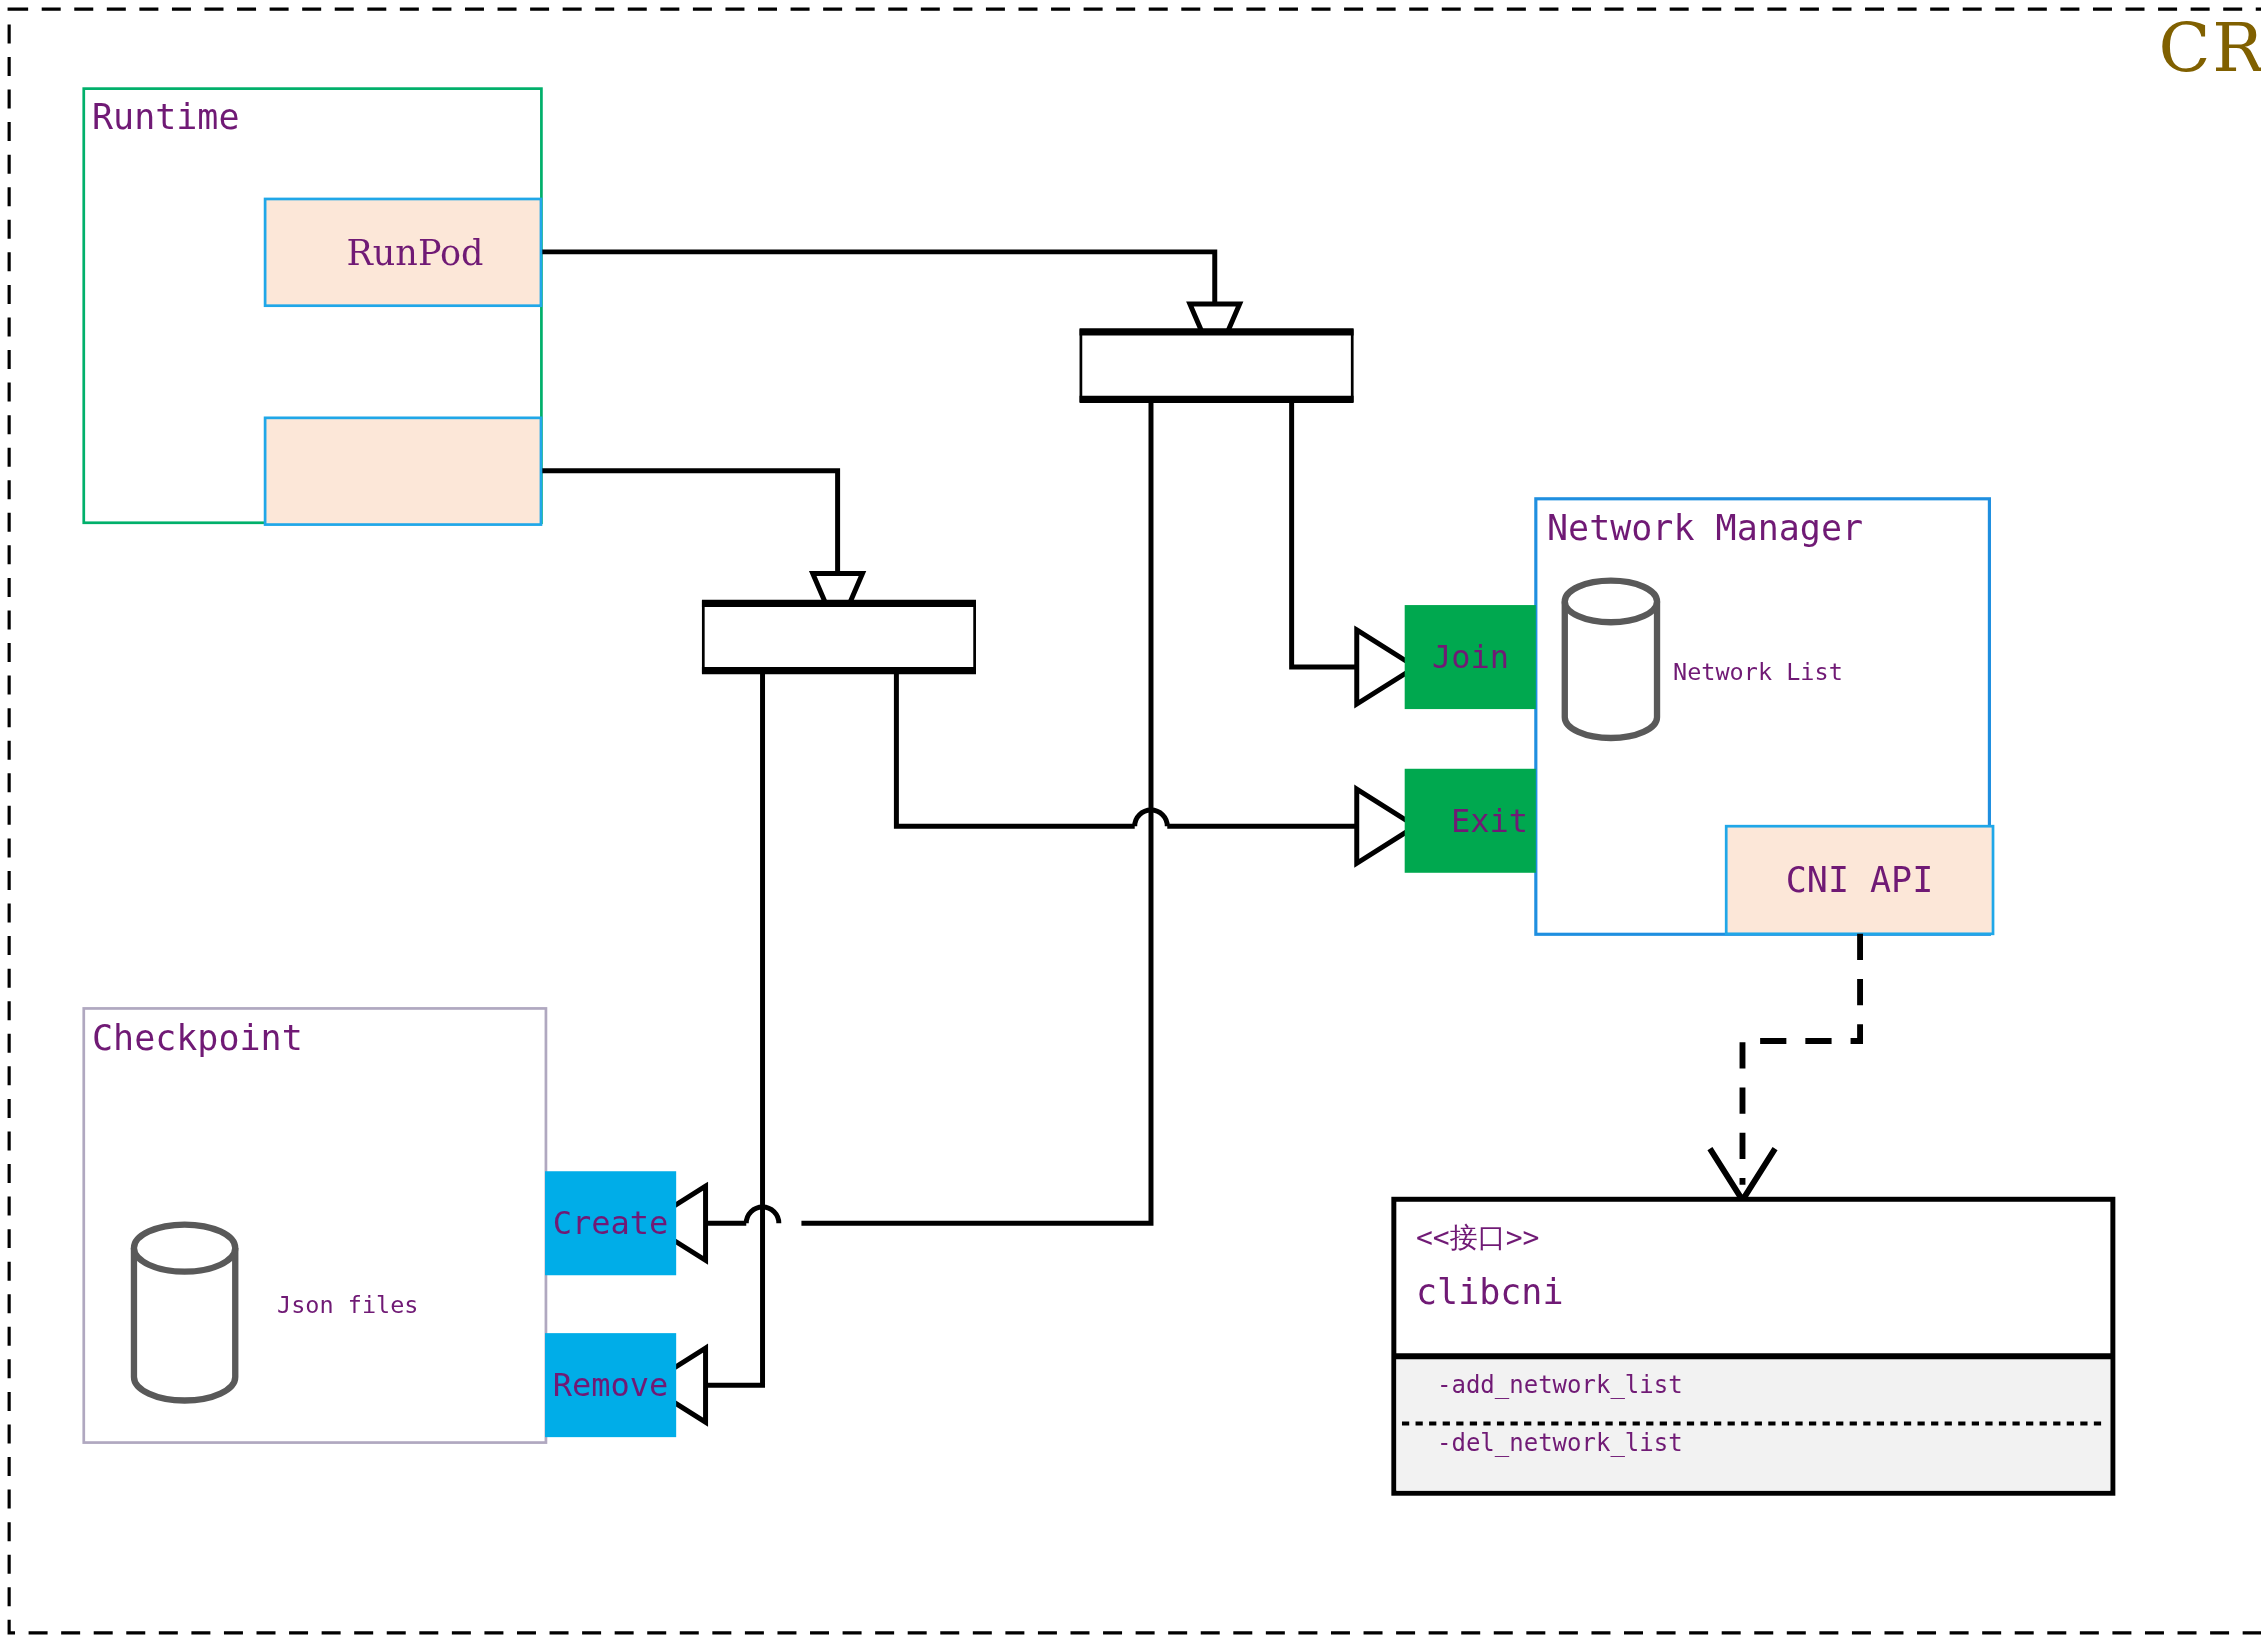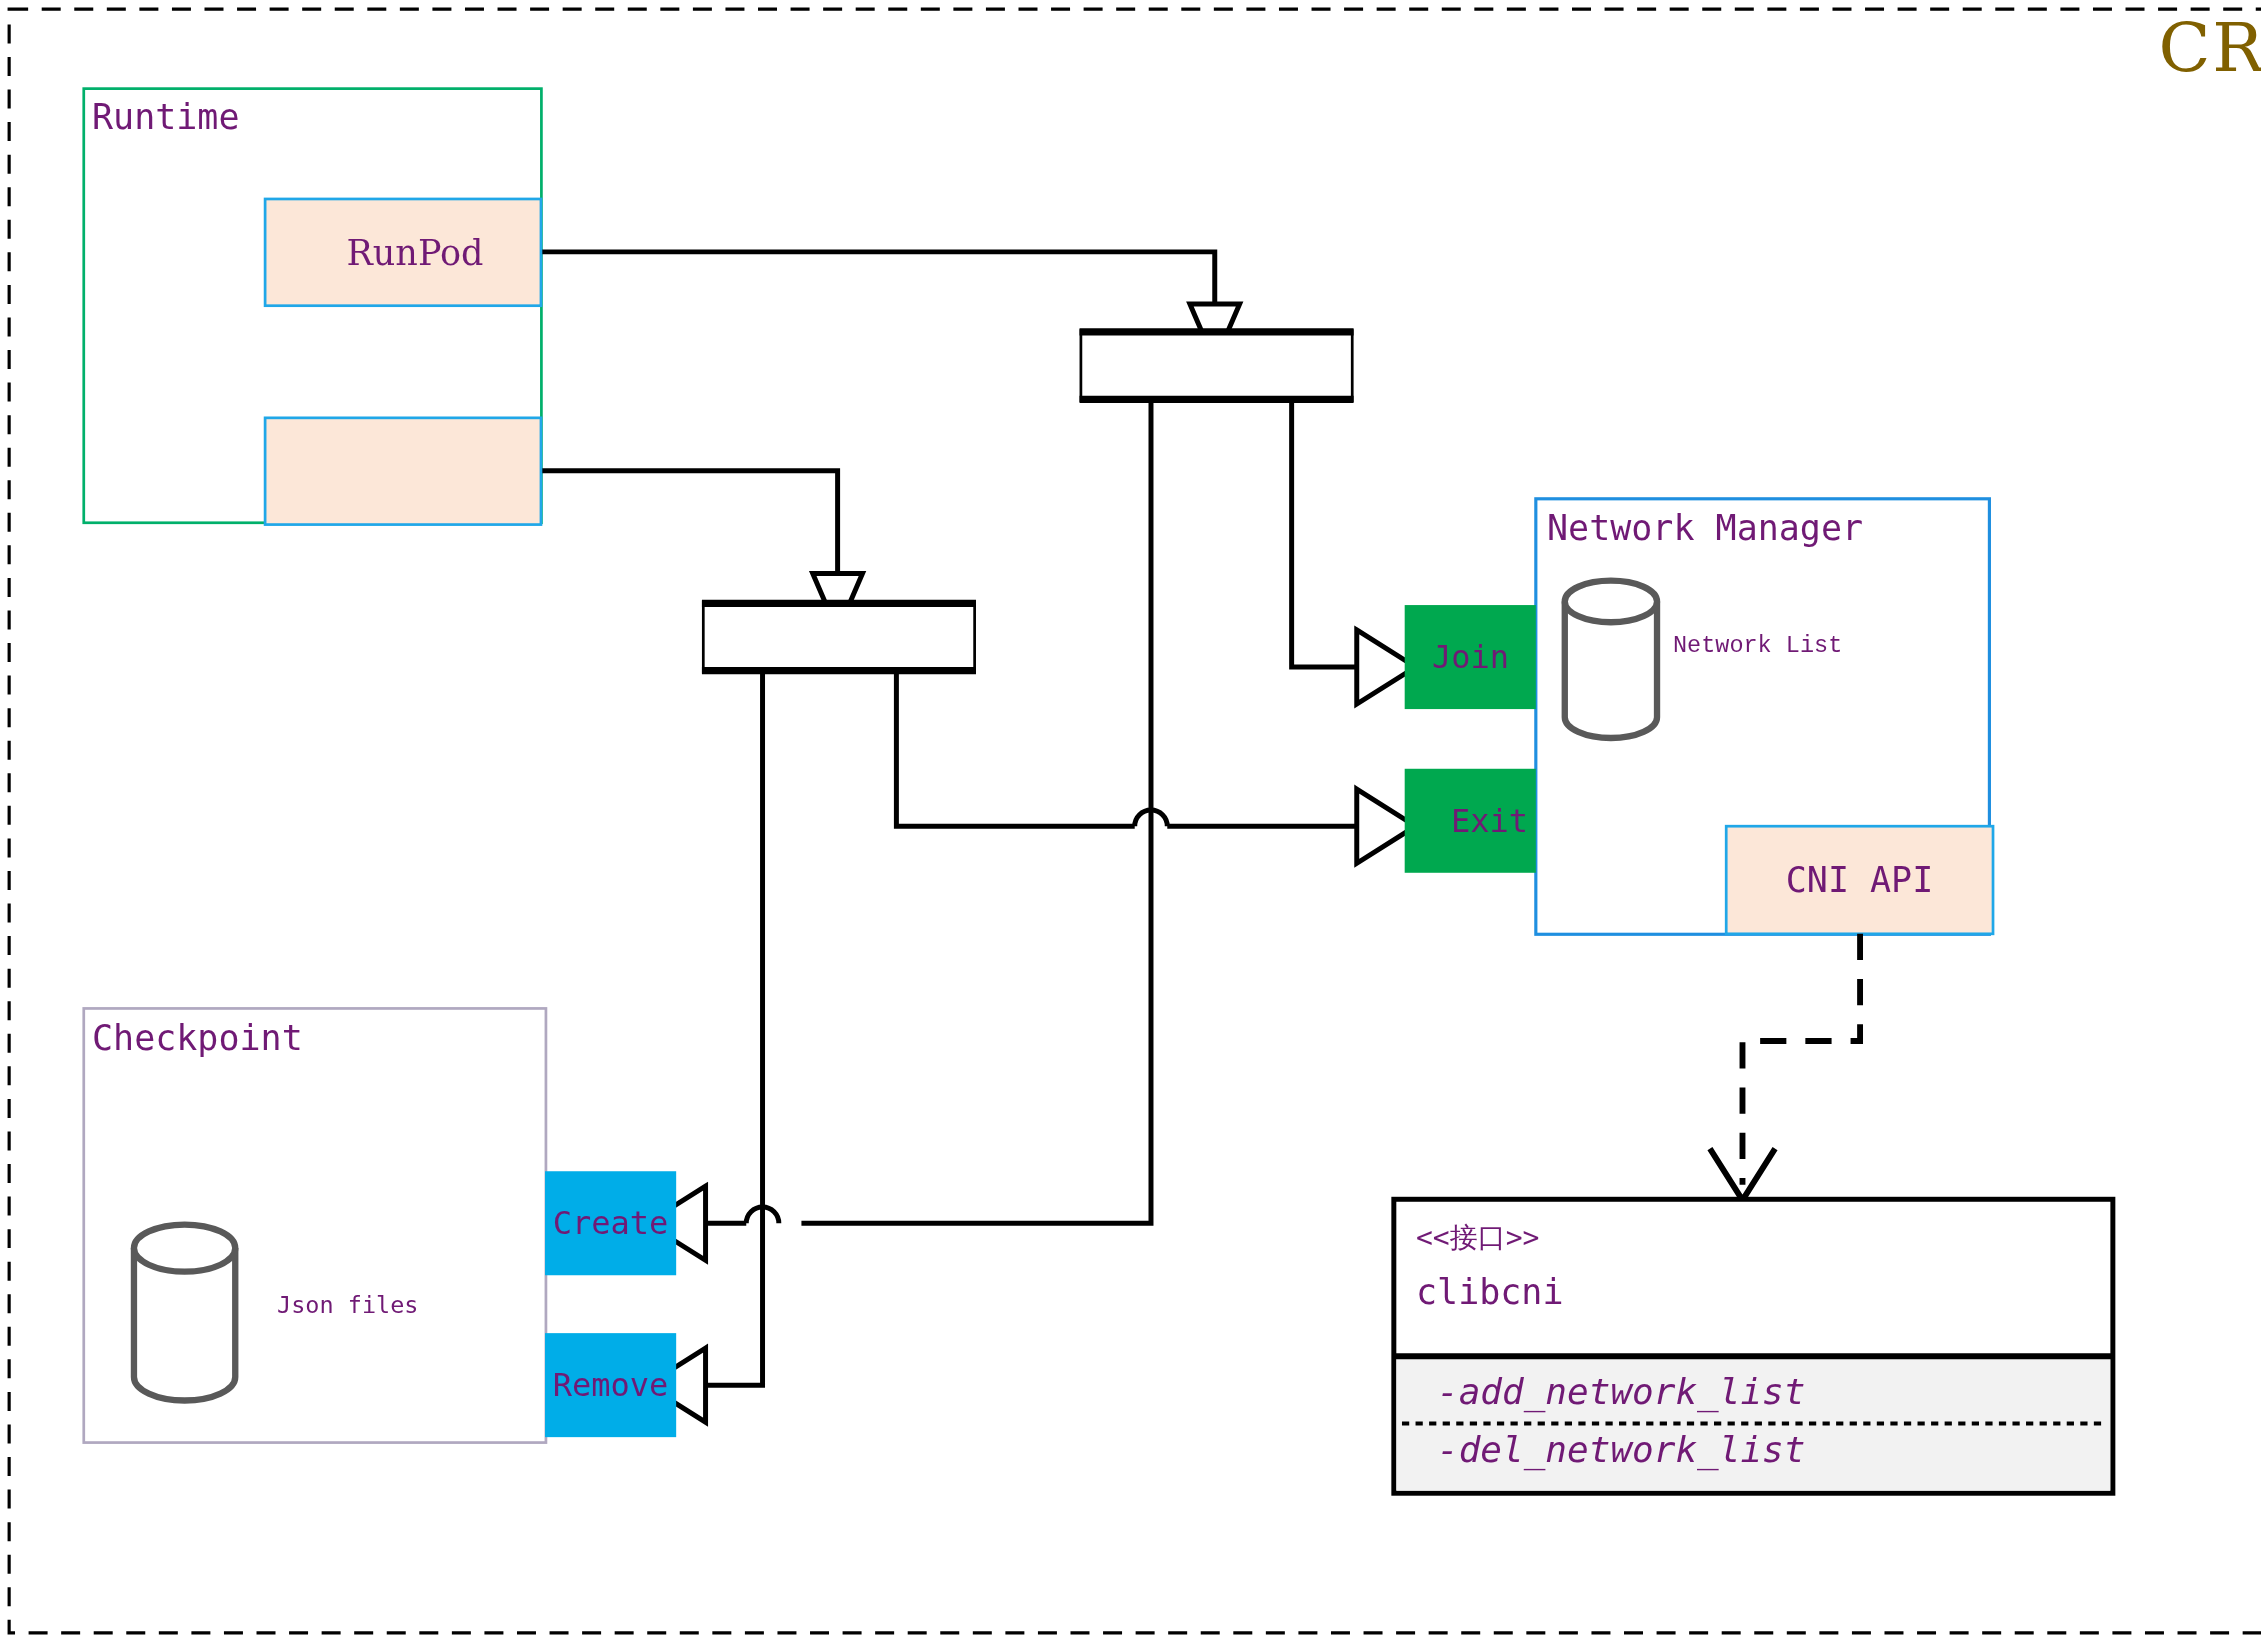--- a/index.html
+++ b/index.html
@@ -22,21 +22,21 @@
     color:#806000;
     letter-spacing:1.8px;
     line-height:1;
   }
   .box-title{font-size:35px;}
   .pod-label{font-size:35px;}
   .small-label{font-size:32px;}
   .cyl-label{font-size:23.5px;}
   .iface-stereo{font-size:28px;}
   .iface-name{font-size:35px;}
-  .iface-op{font-size:36px;font-style:italic;}
+  .iface-op{font-size:24px;}
 </style>
 </head>
 <body>
 
 <div id="canvas">
 
   <svg id="diagram" viewBox="0 0 5163 3631" xmlns="http://www.w3.org/2000/svg">
 
     <rect x="20" y="20" width="5123" height="3591" fill="none" stroke="#000000" stroke-width="7" stroke-dasharray="42 30"></rect>
 
@@ -130,21 +130,21 @@
   <div class="lbl mono box-title" style="left:92px;top:1018px;">Checkpoint</div>
 
   <div class="lbl mono cyl-label" style="left:277px;top:1291px;">Json files</div>
 
   <div class="lbl mono small-label" style="left:545px;top:1171px;width:131px;height:104px;display:flex;align-items:center;justify-content:center;">Create</div>
 
   <div class="lbl mono small-label" style="left:545px;top:1333px;width:131px;height:104px;display:flex;align-items:center;justify-content:center;">Remove</div>
 
   <div class="lbl mono box-title" style="left:1547px;top:508px;">Network Manager</div>
 
-  <div class="lbl mono cyl-label" style="left:1673px;top:632px;font-family:Liberation Mono, monospace;">Network List</div>
+  <div class="lbl mono cyl-label" style="left:1673px;top:658px;">Network List</div>
 
   <div class="lbl mono small-label" style="left:1405px;top:605px;width:131px;height:104px;display:flex;align-items:center;justify-content:center;">Join</div>
 
   <div class="lbl mono small-label" style="left:1405px;top:769px;width:131px;height:104px;display:flex;align-items:center;justify-content:center;padding-left:19px;">Exit</div>
 
   <div class="lbl mono pod-label" style="left:1726px;top:826px;width:267px;height:108px;display:flex;align-items:center;justify-content:center;">CNI API</div>
 
   <div class="lbl mono iface-stereo" style="left:1416px;top:1219px;">&lt;&lt;接口&gt;&gt;</div>
 
   <div class="lbl mono iface-name" style="left:1416px;top:1272px;">clibcni</div>

